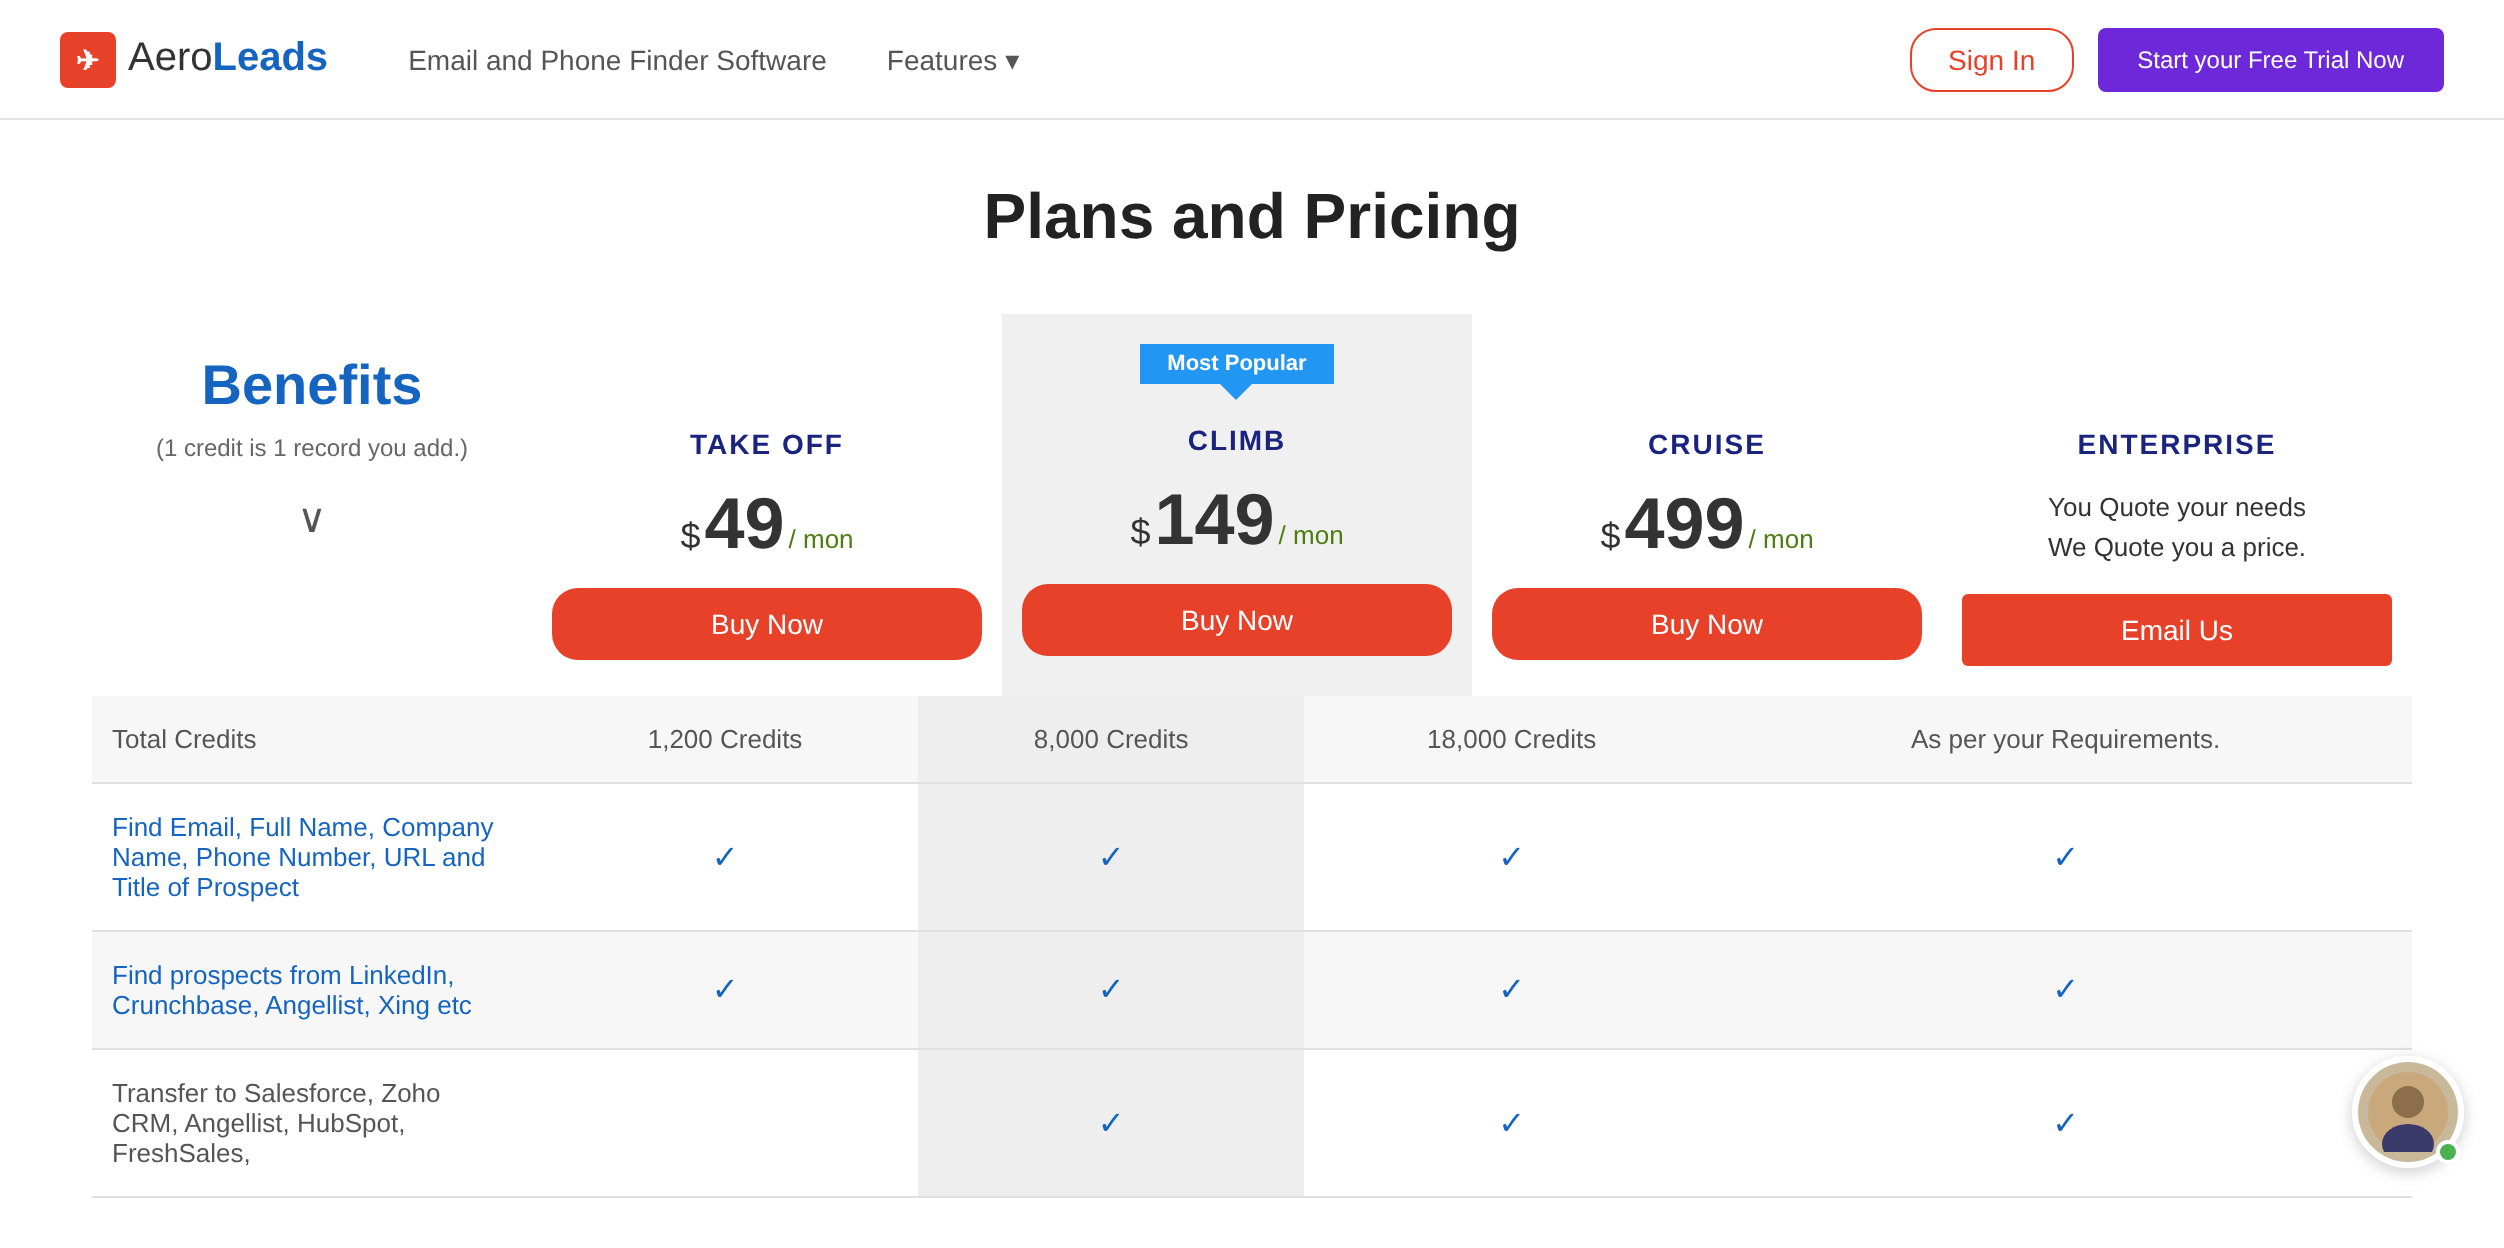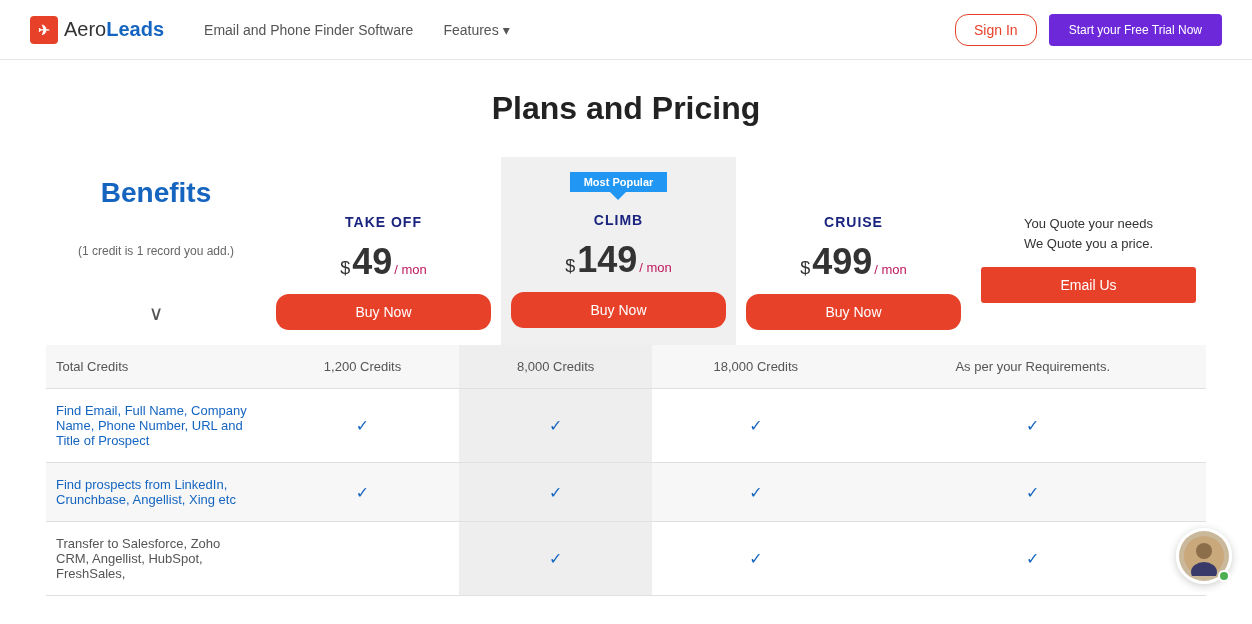--- a/index.html
+++ b/index.html
@@ -104,21 +104,21 @@
       grid-template-columns: 220px 1fr 1fr 1fr 1fr;
       gap: 0;
       margin-bottom: 0;
     }
 
     .benefits-card {
       padding: 20px 10px;
       display: flex;
       flex-direction: column;
       align-items: center;
-      justify-content: space-between;
+      justify-content: flex-start;
     }
     .benefits-title {
       font-size: 28px;
       font-weight: 700;
       color: #1565c0;
       margin-bottom: 8px;
     }
     .benefits-sub {
       font-size: 12px;
       color: #666;
@@ -189,21 +189,21 @@
       color: #333;
     }
     .price-amount {
       font-size: 36px;
       font-weight: 700;
       color: #333;
       line-height: 1;
     }
     .price-period {
       font-size: 13px;
-      color: #be185d;
+      color: #4d7c0f;
     }
 
     .enterprise-desc {
       font-size: 13px;
       color: #333;
       line-height: 1.5;
       margin-bottom: 14px;
     }
 
     .btn-buy {
@@ -372,20 +372,21 @@
         <div class="price-row">
           <span class="price-dollar">$</span>
           <span class="price-amount">499</span>
           <span class="price-period">/ mon</span>
         </div>
         <button class="btn-buy">Buy Now</button>
       </div>
 
       <div class="plan-card">
         <div class="badge-placeholder"></div>
+        <div class="plan-name">ENTERPRISE</div>
         <div class="enterprise-desc">
           <div>You Quote your needs</div>
           <div>We Quote you a price.</div>
         </div>
         <button class="btn-email">Email Us</button>
       </div>
 
     </div>
 
     <table class="features-table">

